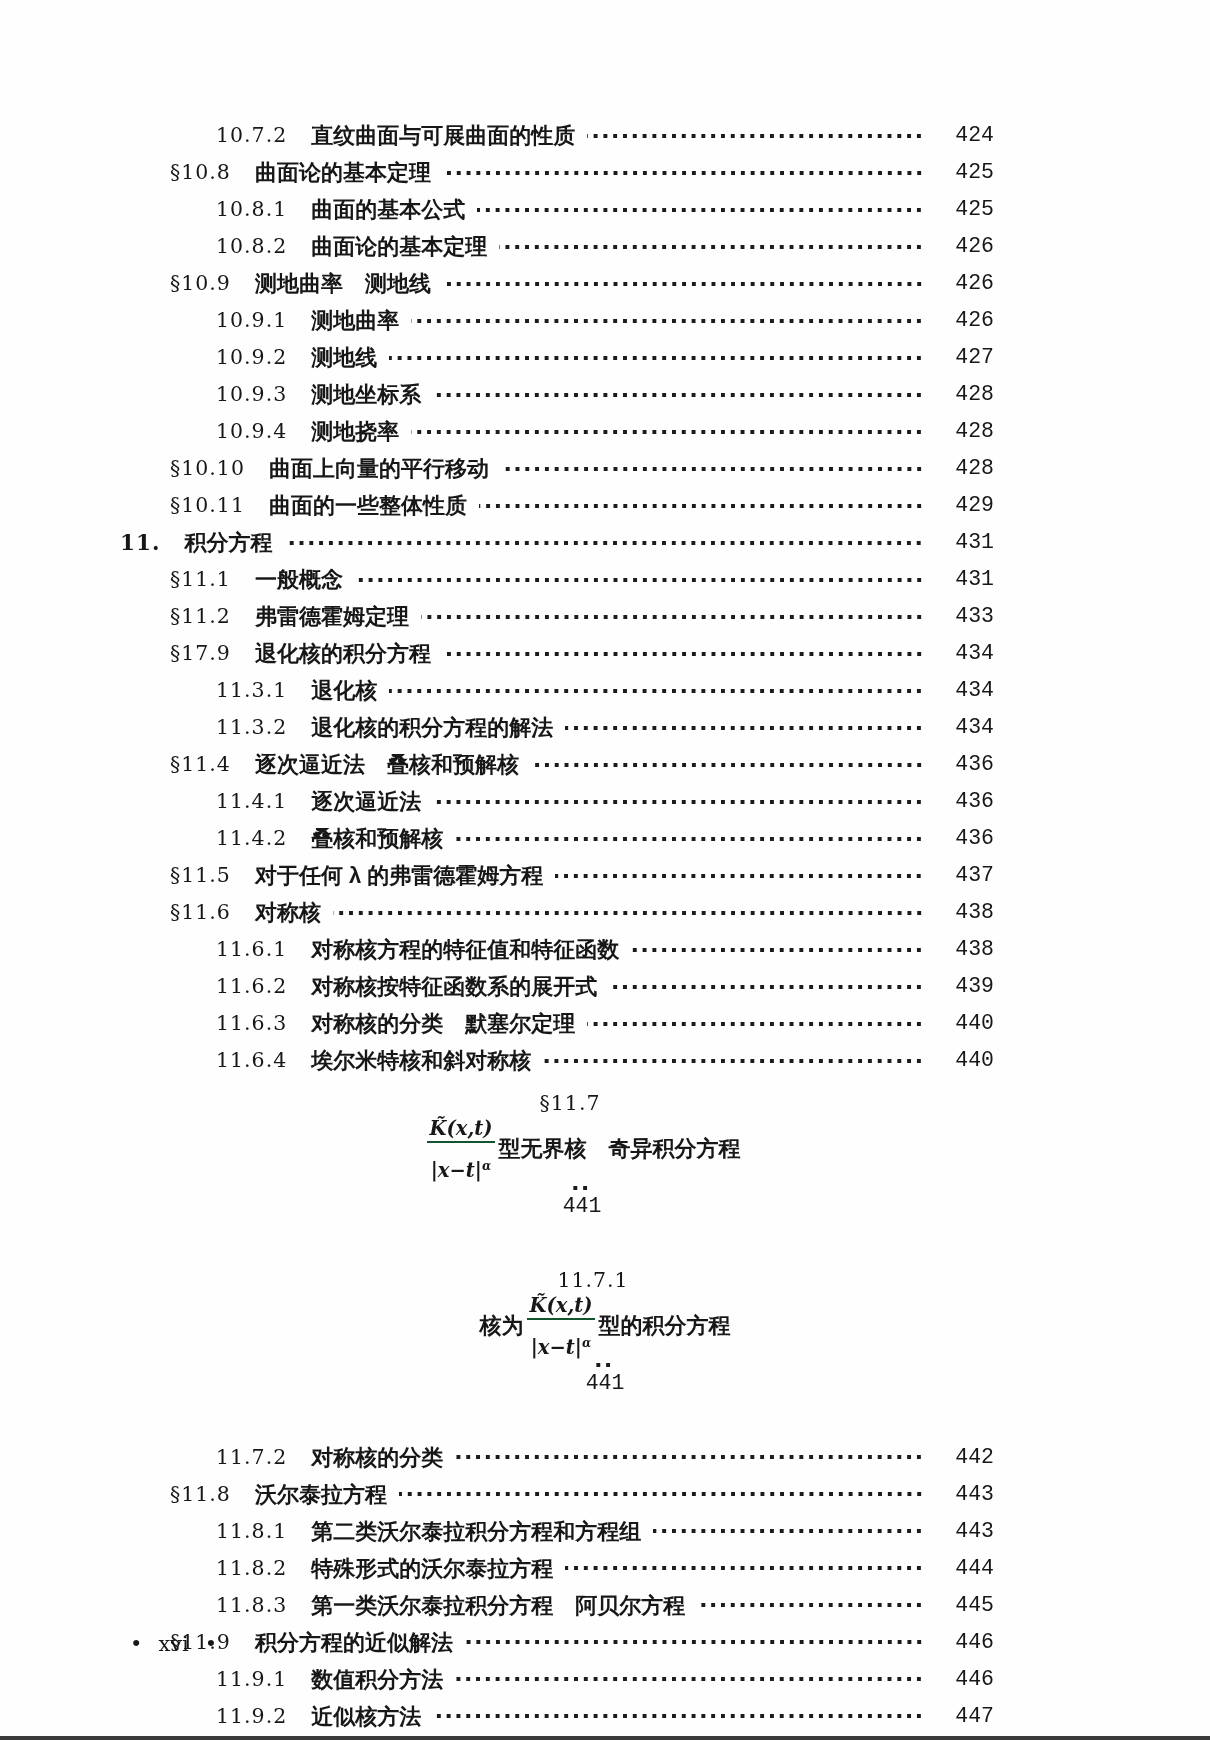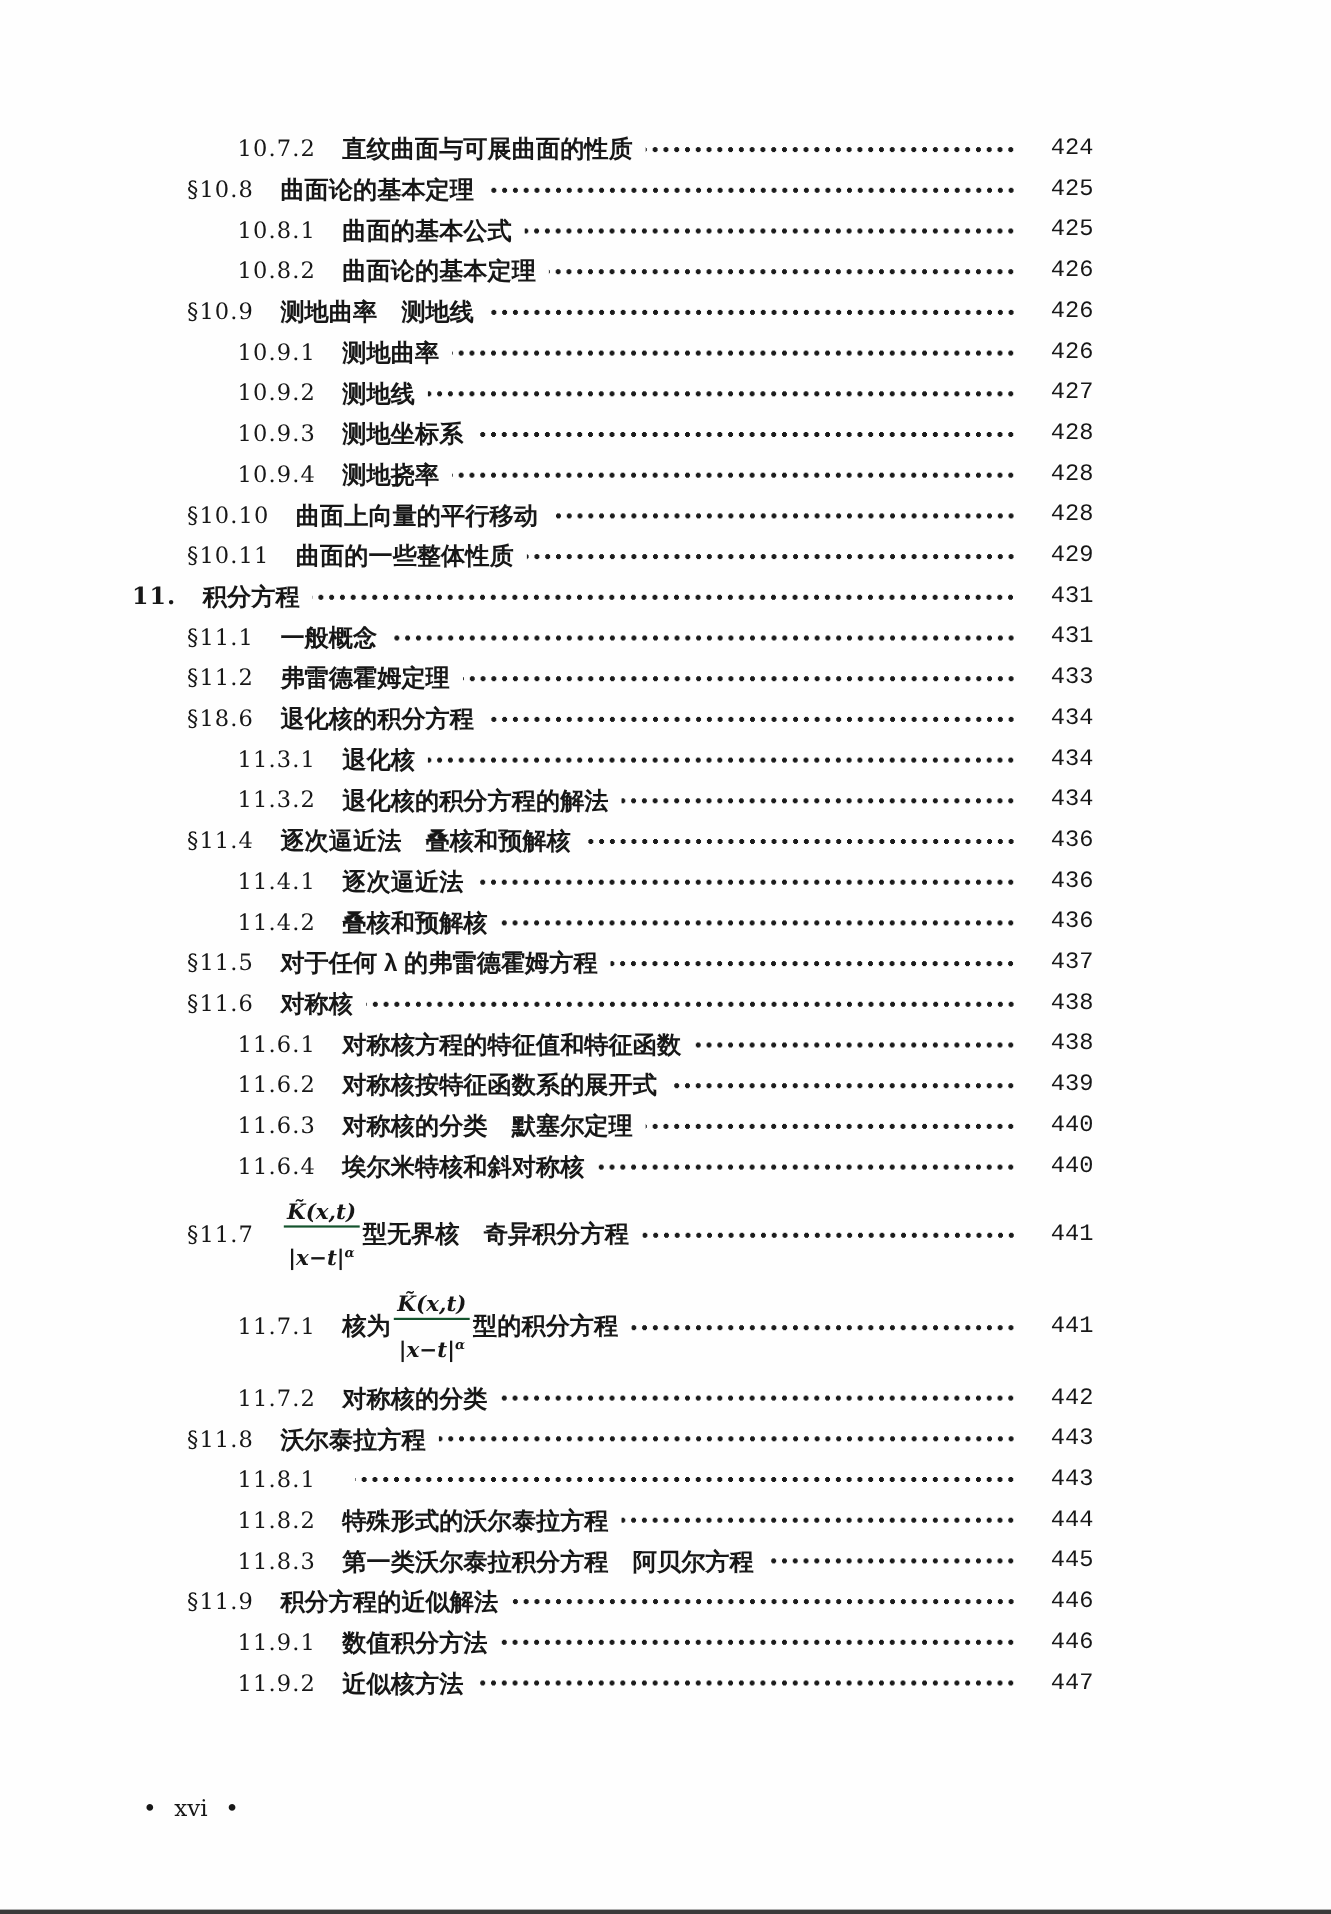--- a/index.html
+++ b/index.html
@@ -55,20 +55,21 @@
     font-size:21.5px;
     flex:0 0 56px;
     text-align:right;
     white-space:nowrap;
   }
   
   .row.tall{
     align-items:center;
     margin-top:16px;
     margin-bottom:18px;
+    flex-direction:column;
   }
   .frac{
     display:inline-flex;
     flex-direction:column;
     align-items:center;
     vertical-align:middle;
     font-family:"DejaVu Serif","Liberation Serif",serif;
     font-style:italic;
     font-weight:600;
     font-size:19.5px;
@@ -179,21 +180,21 @@
       <span class="leader"></span>
       <span class="pagenum">431</span>
     </div>
       <div class="row lvl2">
       <span class="num">§11.2</span>
       <span class="title">弗雷德霍姆定理</span>
       <span class="leader"></span>
       <span class="pagenum">433</span>
     </div>
       <div class="row lvl2">
-      <span class="num">§18.6</span>
+      <span class="num">§17.9</span>
       <span class="title">退化核的积分方程</span>
       <span class="leader"></span>
       <span class="pagenum">434</span>
     </div>
       <div class="row lvl3">
       <span class="num">11.3.1</span>
       <span class="title">退化核</span>
       <span class="leader"></span>
       <span class="pagenum">434</span>
     </div>
@@ -282,20 +283,21 @@
       <span class="pagenum">442</span>
     </div>
       <div class="row lvl2">
       <span class="num">§11.8</span>
       <span class="title">沃尔泰拉方程</span>
       <span class="leader"></span>
       <span class="pagenum">443</span>
     </div>
       <div class="row lvl3">
       <span class="num">11.8.1</span>
+      <span class="title">第二类沃尔泰拉积分方程和方程组</span>
       <span class="leader"></span>
       <span class="pagenum">443</span>
     </div>
       <div class="row lvl3">
       <span class="num">11.8.2</span>
       <span class="title">特殊形式的沃尔泰拉方程</span>
       <span class="leader"></span>
       <span class="pagenum">444</span>
     </div>
       <div class="row lvl3">

